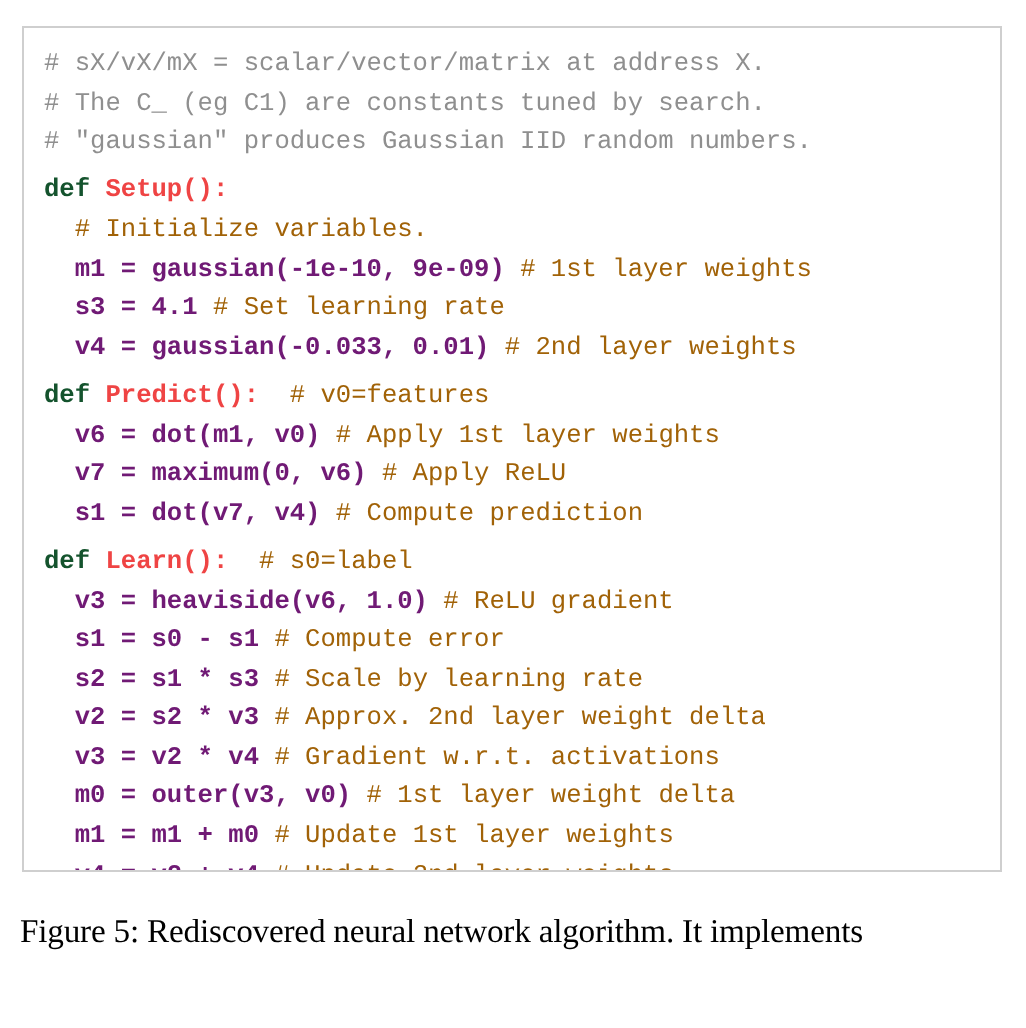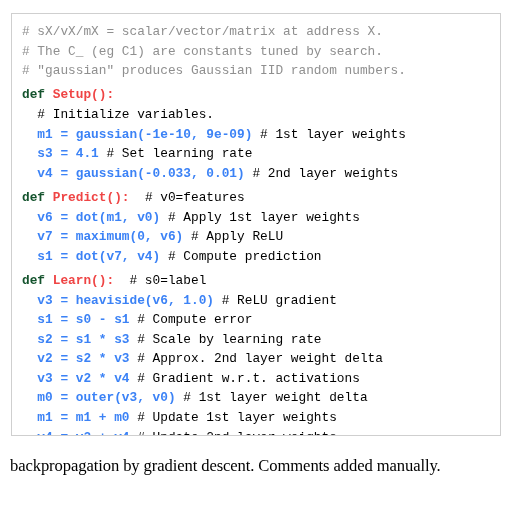--- a/index.html
+++ b/index.html
@@ -59,26 +59,26 @@
 
   .tok-kw {
     color: #14532d;
     font-weight: bold;
   }
   .tok-def-name {
     color: #ef4444;
     font-weight: bold;
   }
   .tok-code {
-    color: #3b82f6;
+    color: #701a75;
     font-weight: bold;
     text-align: center;
   }
   .tok-comment {
-    color: #000000;
+    color: #a16207;
     font-weight: normal;
   }
   .tok-comment-top {
     color: #8f8f8f;
     font-weight: normal;
   }
 
   #caption {
     position: absolute;
     left: 10px;
@@ -99,16 +99,16 @@
 </head>
 <body>
 
 <div id="figure-container">
 
   <div id="code-box">
     <div id="code-listing"><div class="code-line"><span class="tok-comment-top"># sX/vX/mX = scalar/vector/matrix at address X.</span></div><div class="code-line"><span class="tok-comment-top"># The C_ (eg C1) are constants tuned by search.</span></div><div class="code-line"><span class="tok-comment-top"># "gaussian" produces Gaussian IID random numbers.</span></div><div class="code-line gap-above"><span class="tok-kw">def </span><span class="tok-def-name">Setup():</span></div><div class="code-line"><span class="tok-code">  </span><span class="tok-comment"># Initialize variables.</span></div><div class="code-line"><span class="tok-code">  m1 = gaussian(-1e-10, 9e-09) </span><span class="tok-comment"># 1st layer weights</span></div><div class="code-line"><span class="tok-code">  s3 = 4.1 </span><span class="tok-comment"># Set learning rate</span></div><div class="code-line"><span class="tok-code">  v4 = gaussian(-0.033, 0.01) </span><span class="tok-comment"># 2nd layer weights</span></div><div class="code-line gap-above"><span class="tok-kw">def </span><span class="tok-def-name">Predict():  </span><span class="tok-comment"># v0=features</span></div><div class="code-line"><span class="tok-code">  v6 = dot(m1, v0) </span><span class="tok-comment"># Apply 1st layer weights</span></div><div class="code-line"><span class="tok-code">  v7 = maximum(0, v6) </span><span class="tok-comment"># Apply ReLU</span></div><div class="code-line"><span class="tok-code">  s1 = dot(v7, v4) </span><span class="tok-comment"># Compute prediction</span></div><div class="code-line gap-above"><span class="tok-kw">def </span><span class="tok-def-name">Learn():  </span><span class="tok-comment"># s0=label</span></div><div class="code-line"><span class="tok-code">  v3 = heaviside(v6, 1.0) </span><span class="tok-comment"># ReLU gradient</span></div><div class="code-line"><span class="tok-code">  s1 = s0 - s1 </span><span class="tok-comment"># Compute error</span></div><div class="code-line"><span class="tok-code">  s2 = s1 * s3 </span><span class="tok-comment"># Scale by learning rate</span></div><div class="code-line"><span class="tok-code">  v2 = s2 * v3 </span><span class="tok-comment"># Approx. 2nd layer weight delta</span></div><div class="code-line"><span class="tok-code">  v3 = v2 * v4 </span><span class="tok-comment"># Gradient w.r.t. activations</span></div><div class="code-line"><span class="tok-code">  m0 = outer(v3, v0) </span><span class="tok-comment"># 1st layer weight delta</span></div><div class="code-line"><span class="tok-code">  m1 = m1 + m0 </span><span class="tok-comment"># Update 1st layer weights</span></div><div class="code-line"><span class="tok-code">  v4 = v2 + v4 </span><span class="tok-comment"># Update 2nd layer weights</span></div></div>
   </div>
 
   <div id="caption">
-    <span class="cap-line">backpropagation by gradient descent. Comments added manually.</span>
+    <span class="cap-line">Figure 5: Rediscovered neural network algorithm. It implements</span>
   </div>
 
 </div>
 
 </body></html>

